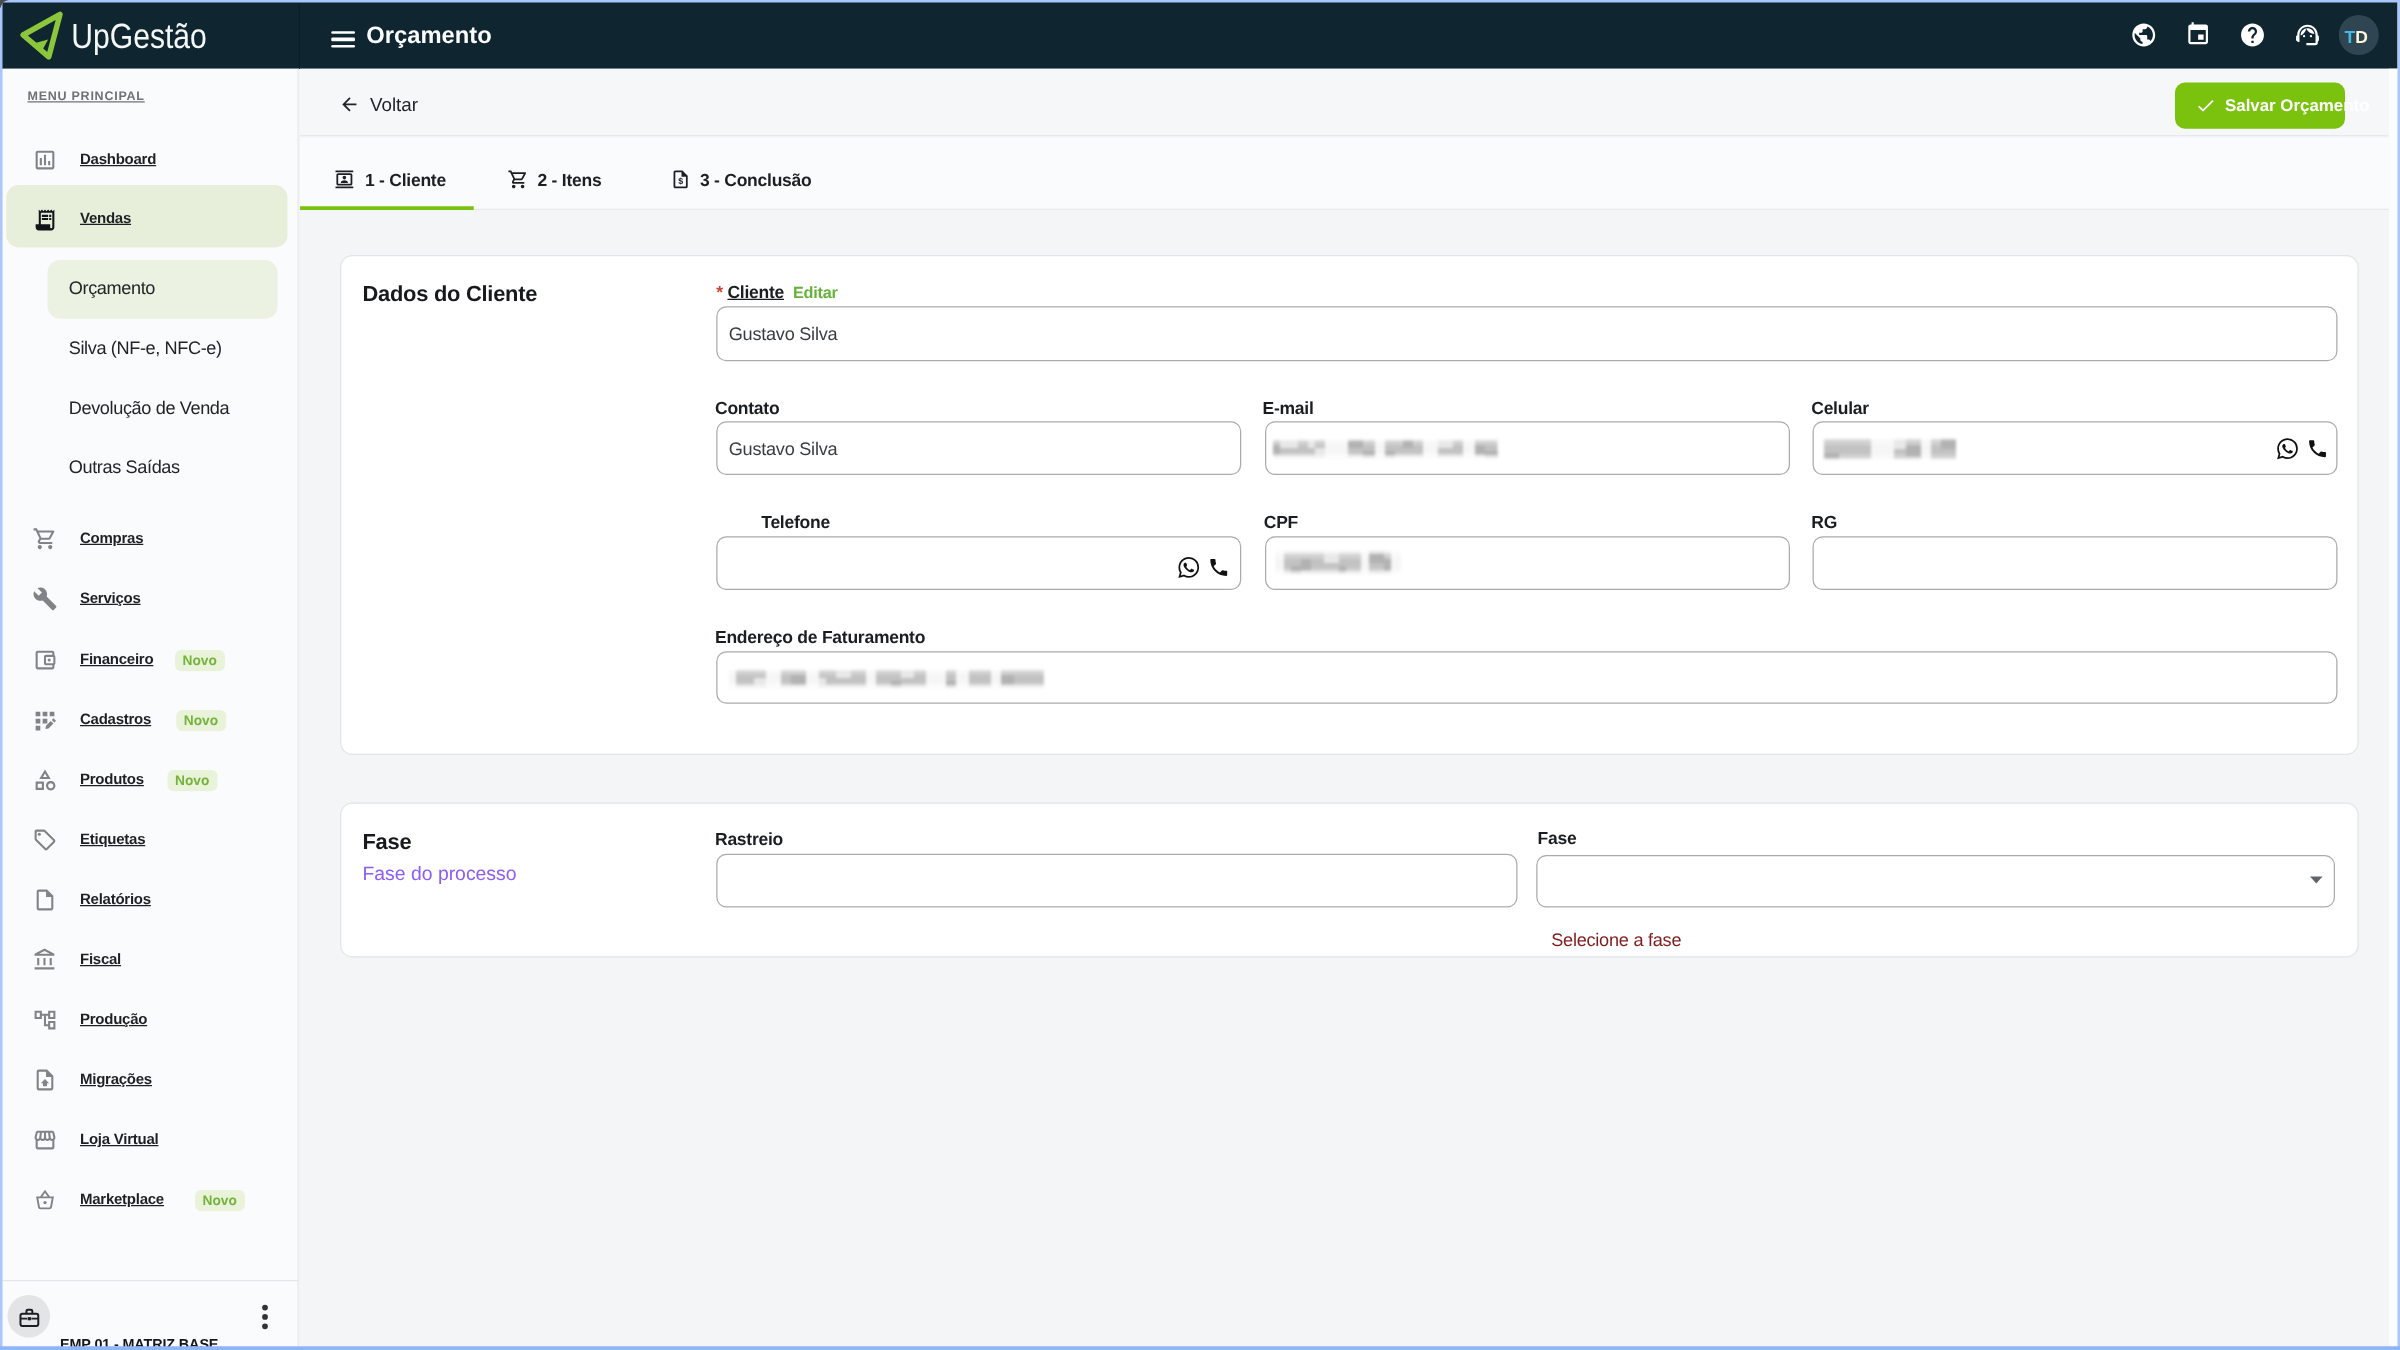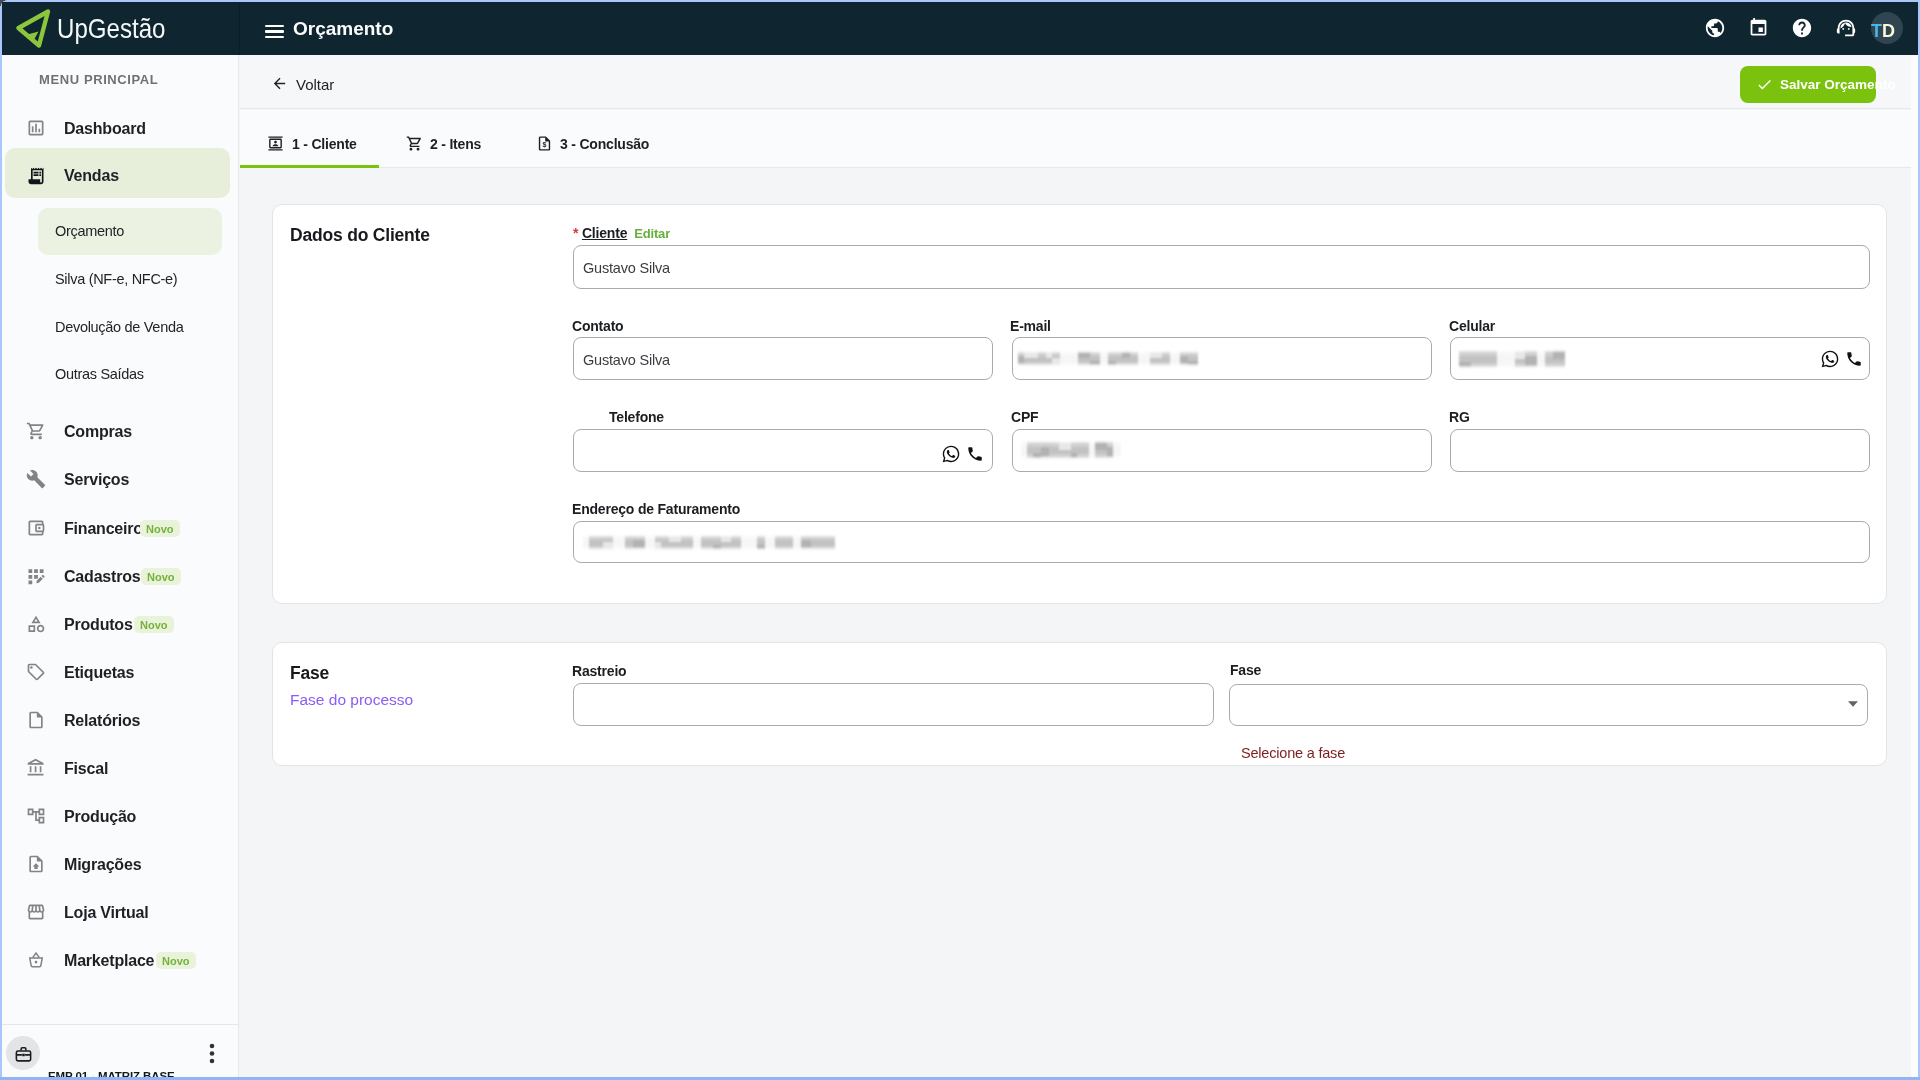--- a/index.html
+++ b/index.html
@@ -10,25 +10,25 @@
 
   
   #topbar { position:absolute; left:0; top:0; width:1918px; height:55px; background:#0f2630; }
   #topbar .vline { position:absolute; left:239px; top:0; width:1px; height:55px; background:#0b1e27; }
   #logotext { position:absolute; left:57px; top:13px; font-size:28px; font-weight:500; color:#f4f7f8; transform:scaleX(0.86); transform-origin:left center; }
   #pagetitle { position:absolute; left:293px; top:18px; font-size:19px; font-weight:700; color:#fbfcfd; }
   .hbar { position:absolute; left:265px; width:19px; height:2.5px; background:#fff; border-radius:1px; }
 
   
   #sidebar { position:absolute; left:2px; top:55px; width:237px; height:1023px; background:#fafbfd; border-right:1px solid #e7e8ea; }
-  .mitem { position:absolute; left:64px; font-size:16px; letter-spacing:-0.2px; font-weight:700; color:#1d2125; white-space:nowrap; }
+  .mitem { position:absolute; left:64px; font-size:12px; letter-spacing:-0.2px; font-weight:700; color:#1d2125; white-space:nowrap;text-decoration:underline; }
   .sitem { position:absolute; left:55px; font-size:14.5px; letter-spacing:-0.3px; font-weight:400; color:#222528; white-space:nowrap; }
   .micon { position:absolute; left:26px; width:20px; height:20px; }
   .badge { position:absolute; font-size:11px; font-weight:700; color:#74b23c; background:#e9f3d9; border-radius:5px; padding:3px 6px 2px; }
-  #menulabel { position:absolute; left:39px; top:72px; font-size:13px; font-weight:700; letter-spacing:0.6px; color:#6e7276; }
+  #menulabel { position:absolute; left:22px; top:72px; font-size:10px; font-weight:700; letter-spacing:0.6px; color:#6e7276;text-decoration:underline; }
   .hl1 { position:absolute; left:5px; top:148px; width:225px; height:50px; background:#e7efdb; border-radius:10px; }
   .hl2 { position:absolute; left:38px; top:208px; width:184px; height:47px; background:#ebf2e1; border-radius:10px; }
   #sfoot-div { position:absolute; left:2px; top:1024px; width:237px; height:1px; background:#e5e6e9; }
   #sfoot-circle { position:absolute; left:6px; top:1036px; width:34px; height:34px; border-radius:50%; background:#e3e4e6; }
   .sfoot-txt { position:absolute; left:48px; font-size:11.5px; letter-spacing:-0.1px; font-weight:700; color:#15181b; white-space:nowrap;margin-top:32px; }
 
   
   #hdrrow { position:absolute; left:240px; top:55px; width:1678px; height:54px; background:#f6f7f9; border-bottom:1px solid #e6e8ea; }
   #voltar { position:absolute; left:296px; top:76px; font-size:15px; font-weight:500; color:#212427; }
   #savebtn { position:absolute; left:1740px; top:66px; width:136px; height:37px; background:#7ac20d; border-radius:8px; color:#fff; }
@@ -69,21 +69,21 @@
 <svg class="abs" style="left:1791px; top:17px;" width="22" height="22" viewBox="0 0 24 24" fill="#fff">
     <path d="M12 2C6.48 2 2 6.48 2 12s4.48 10 10 10 10-4.48 10-10S17.52 2 12 2zm1 17h-2v-2h2v2zm2.07-7.75l-.9.92C13.45 12.9 13 13.5 13 15h-2v-.5c0-1.1.45-2.1 1.17-2.83l1.24-1.26c.37-.36.59-.86.59-1.41 0-1.1-.9-2-2-2s-2 .9-2 2H8c0-2.21 1.79-4 4-4s4 1.79 4 4c0 .88-.36 1.68-.93 2.25z"></path>
   </svg>
 <svg class="abs" style="left:1835px; top:17px;" width="22" height="22" viewBox="0 0 24 24" fill="#fff">
     <path d="M21 12.22C21 6.73 16.74 3 12 3c-4.69 0-9 3.65-9 9.28-.6.34-1 .98-1 1.72v2c0 1.1.9 2 2 2h1v-6.1c0-3.87 3.13-7 7-7s7 3.13 7 7V19h-8v2h8c1.1 0 2-.9 2-2v-1.22c.59-.31 1-.92 1-1.64v-2.3c0-.7-.41-1.31-1-1.62z"></path>
     <circle cx="9" cy="13" r="1"></circle>
     <circle cx="15" cy="13" r="1"></circle>
     <path d="M18 11.03C17.52 8.18 15.04 6 12.05 6c-3.03 0-6.29 2.51-6.03 6.45 2.47-1.01 4.33-3.21 4.86-5.89 1.31 2.63 4 4.44 7.12 4.47z"></path>
   </svg>
 <div class="abs" style="left:1871px; top:12px; width:32px; height:32px; border-radius:50%; background:#2f4551;"></div>
-<div class="abs" style="left:1871px; top:21px; width:28px; text-align:left; font-size:18px; font-weight:700;"><span style="color:#45b9e9">T</span><span style="color:#fdf6da">D</span></div>
+<div class="abs" style="left:1871px; top:21px; width:28px; text-align:center; font-size:14px; font-weight:700;"><span style="color:#45b9e9">T</span><span style="color:#fdf6da">D</span></div>
 <div id="pagetitle">Orçamento</div>
 <div class="hbar" style="top:24.5px"></div>
 <div class="hbar" style="top:30px"></div>
 <div class="hbar" style="top:35.5px"></div>
 
 <div id="sidebar"></div>
 <div id="menulabel">MENU PRINCIPAL</div>
 <div class="hl1"></div>
 <div class="hl2"></div>
 <div class="mitem" style="top:120px;">Dashboard</div>

